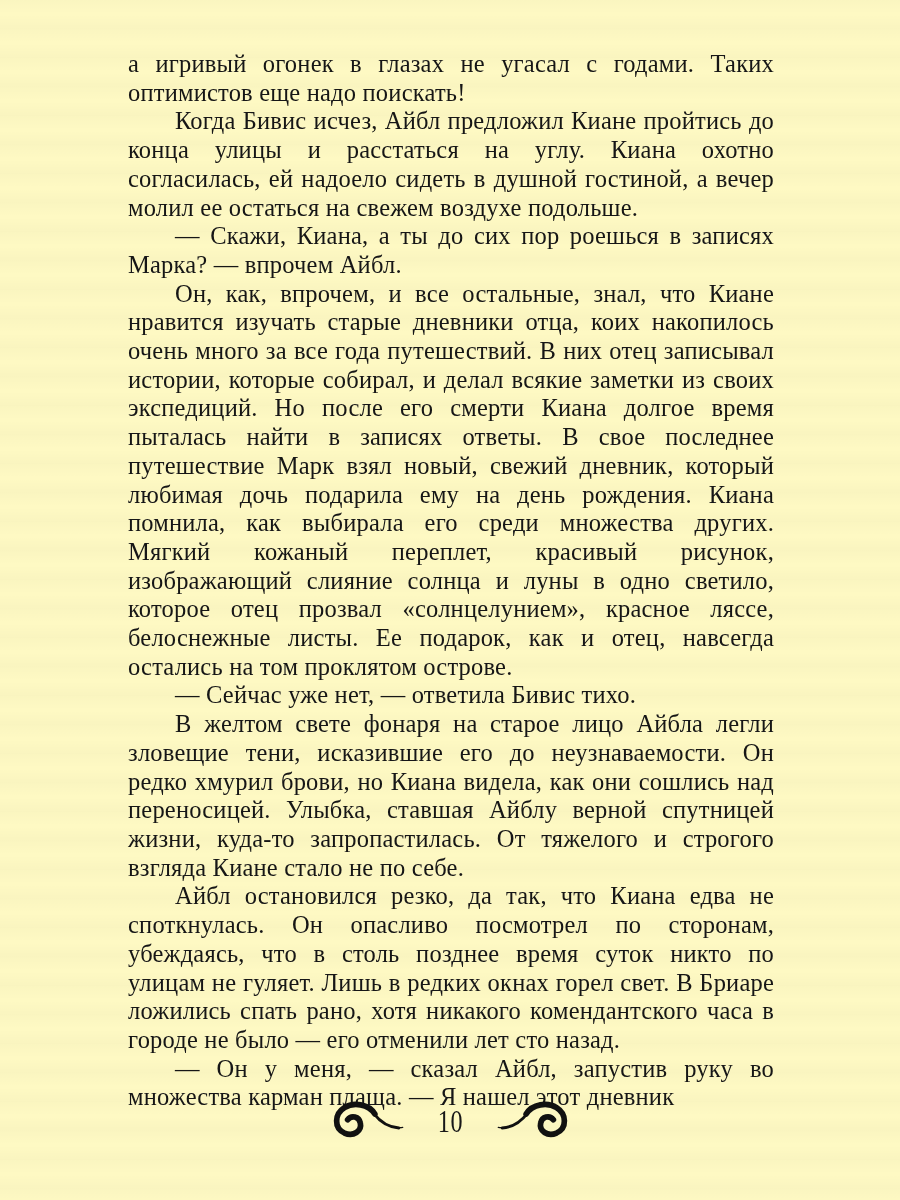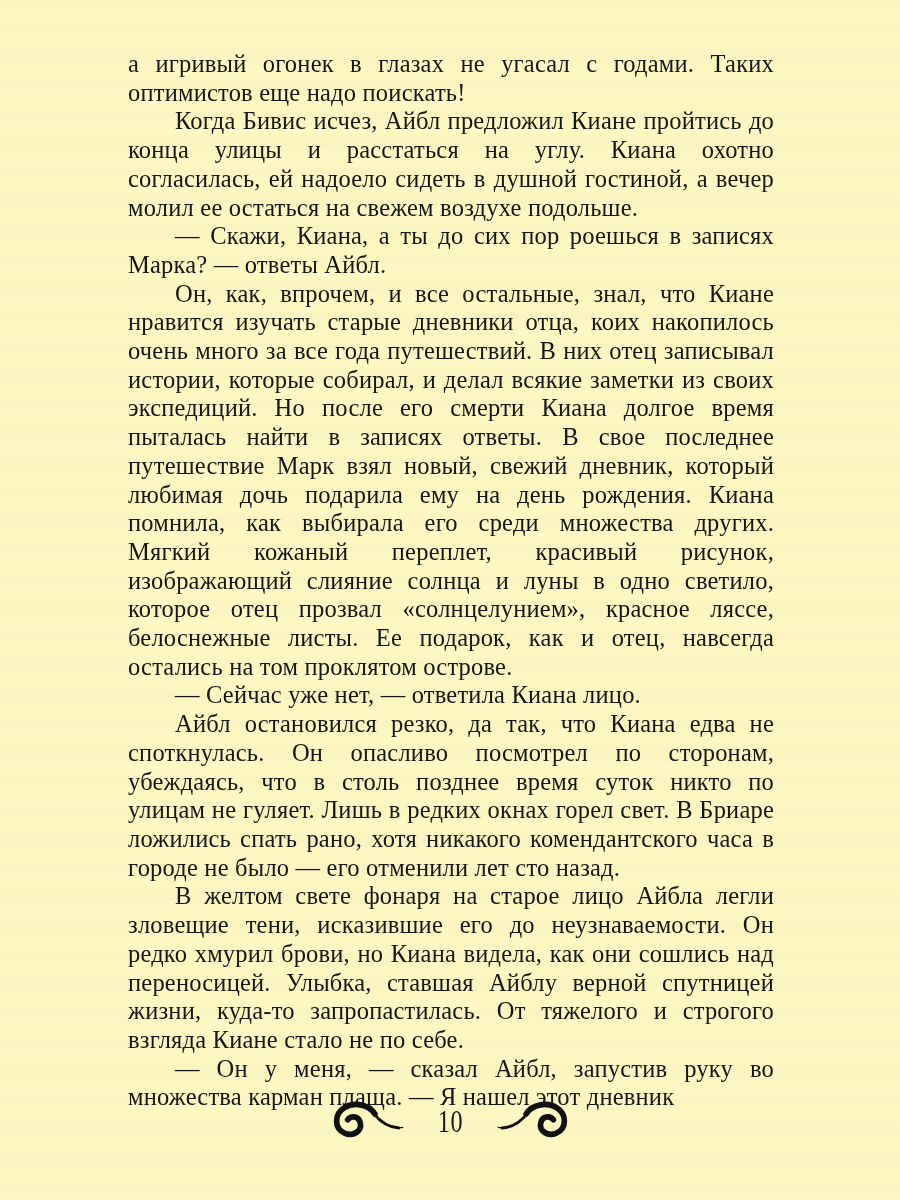--- a/index.html
+++ b/index.html
@@ -76,25 +76,25 @@
 </style>
 </head>
 <body>
 
 <div class="page">
 
   <div class="page-text">
 
   <p>а игривый огонек в глазах не угасал с годами. Таких оптимистов еще надо поискать!</p>
       <p class="indent">Когда Бивис исчез, Айбл предложил Киане пройтись до конца улицы и расстаться на углу. Киана охотно согласилась, ей надоело сидеть в душной гостиной, а вечер молил ее остаться на свежем воздухе подольше.</p>
-      <p class="indent">— Скажи, Киана, а ты до сих пор роешься в записях Марка? — ответы Айбл.</p>
+      <p class="indent">— Скажи, Киана, а ты до сих пор роешься в записях Марка? — впрочем Айбл.</p>
       <p class="indent">Он, как, впрочем, и все остальные, знал, что Киане нравится изучать старые дневники отца, коих накопилось очень много за все года путешествий. В них отец записывал истории, которые собирал, и делал всякие заметки из своих экспедиций. Но после его смерти Киана долгое время пыталась найти в записях ответы. В свое последнее путешествие Марк взял новый, свежий дневник, который любимая дочь подарила ему на день рождения. Киана помнила, как выбирала его среди множества других. Мягкий кожаный переплет, красивый рисунок, изображающий слияние солнца и луны в одно светило, которое отец прозвал «солнцелунием», красное ляссе, белоснежные листы. Ее подарок, как и отец, навсегда остались на том проклятом острове.</p>
-      <p class="indent">— Сейчас уже нет, — ответила Киана лицо.</p>
+      <p class="indent">— Сейчас уже нет, — ответила Бивис тихо.</p>
+      <p class="indent">В желтом свете фонаря на старое лицо Айбла легли зловещие тени, исказившие его до неузнаваемости. Он редко хмурил брови, но Киана видела, как они сошлись над переносицей. Улыбка, ставшая Айблу верной спутницей жизни, куда-то запропастилась. От тяжелого и строгого взгляда Киане стало не по себе.</p>
       <p class="indent">Айбл остановился резко, да так, что Киана едва не споткнулась. Он опасливо посмотрел по сторонам, убеждаясь, что в столь позднее время суток никто по улицам не гуляет. Лишь в редких окнах горел свет. В Бриаре ложились спать рано, хотя никакого комендантского часа в городе не было — его отменили лет сто назад.</p>
-      <p class="indent">В желтом свете фонаря на старое лицо Айбла легли зловещие тени, исказившие его до неузнаваемости. Он редко хмурил брови, но Киана видела, как они сошлись над переносицей. Улыбка, ставшая Айблу верной спутницей жизни, куда-то запропастилась. От тяжелого и строгого взгляда Киане стало не по себе.</p>
       <p class="indent">— Он у меня, — сказал Айбл, запустив руку во множества карман плаща. — Я нашел этот дневник</p>
     </div>
 
   <div class="footer">
     <svg class="ornament" viewBox="0 0 120 62" fill="none" xmlns="http://www.w3.org/2000/svg">
       <path d="M74 20 C 64 4, 40 1, 26 10 C 10 20, 9 42, 26 50 C 40 56, 54 47, 51 34 C 49 24, 37 21, 31 29" stroke="#111" stroke-width="9" stroke-linecap="round"></path>
       <path d="M72 19 C 82 32, 95 41, 112 42" stroke="#111" stroke-width="4.5" stroke-linecap="round"></path>
       <path d="M104 41 C 109 41.5, 114 42, 118 41.2" stroke="#111" stroke-width="2" stroke-linecap="round"></path>
     </svg>
 

